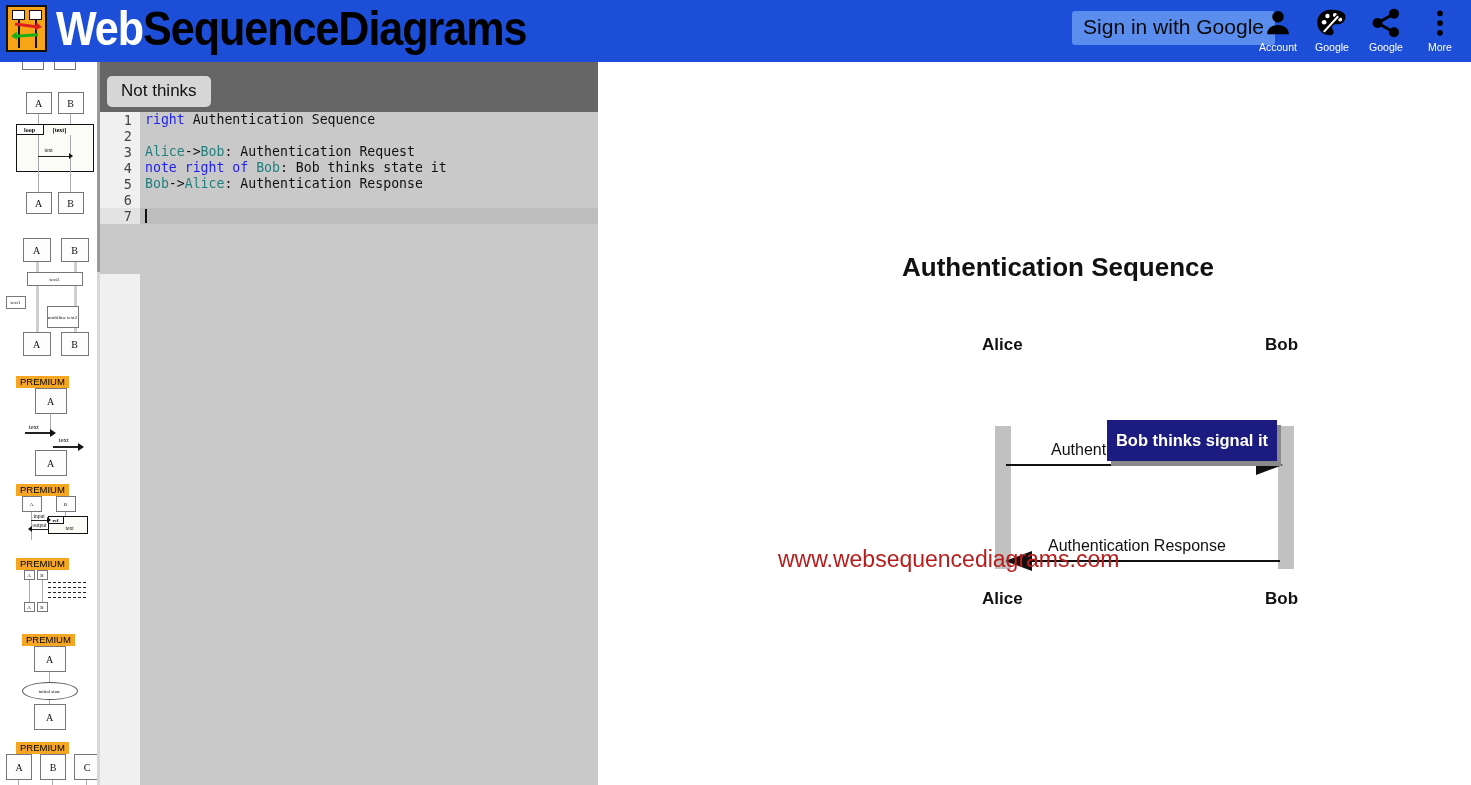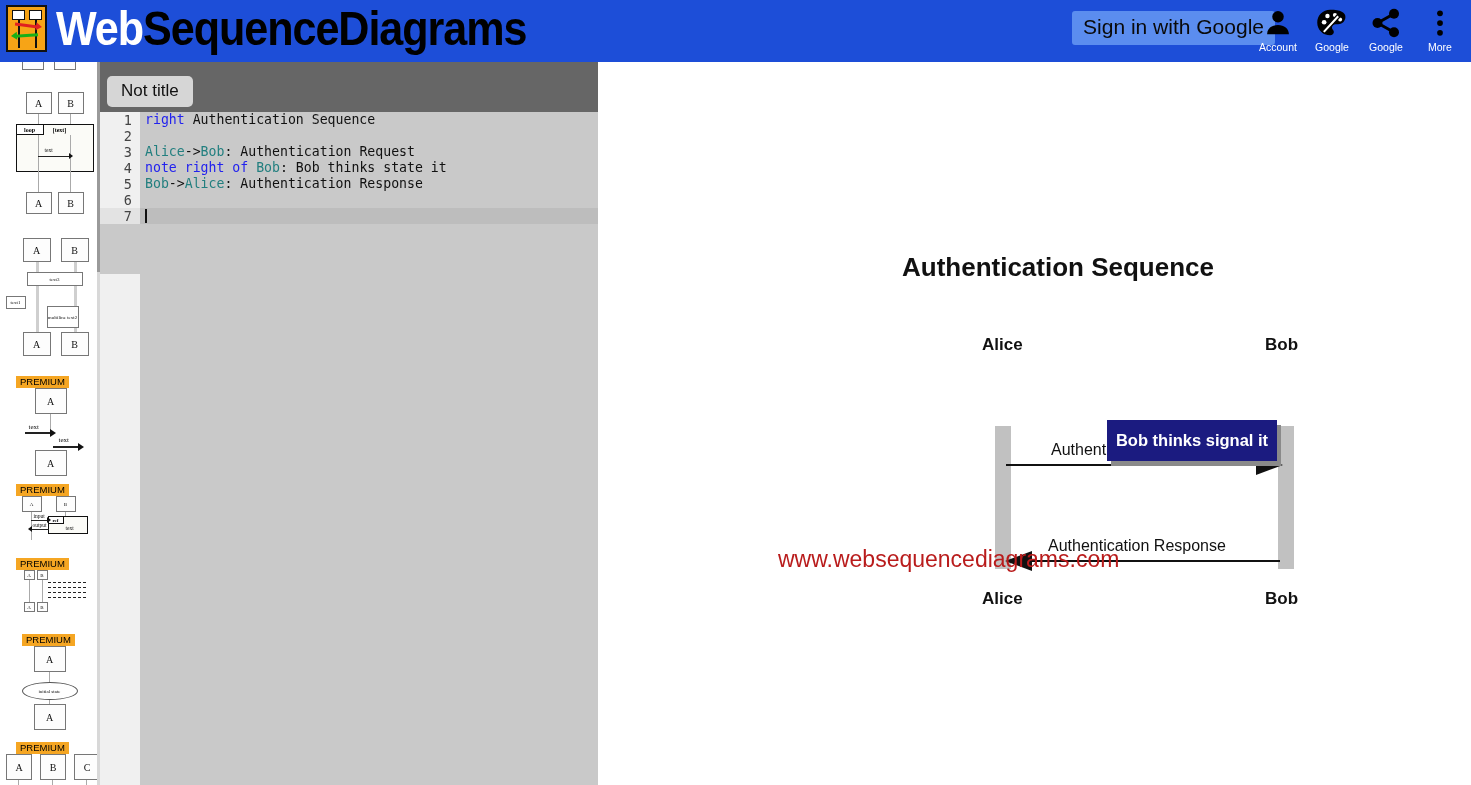--- a/index.html
+++ b/index.html
@@ -447,21 +447,21 @@
 
 </div>
 
 <div id="sidebar-scrollbar">
   <div id="sidebar-scrollthumb"></div>
 </div>
 
 <div id="editor-panel">
 
   <div id="editor-toolbar">
-    <button id="notsaved-btn">Not title</button>
+    <button id="notsaved-btn">Not thinks</button>
   </div>
 
   <div id="code-area">
     <div id="gutter-fill"></div>
 
     <div class="code-row">
       <div class="gutter-num">1</div>
       <div class="code-text"><span class="kw">right</span><span> Authentication Sequence</span></div>
     </div>
 

